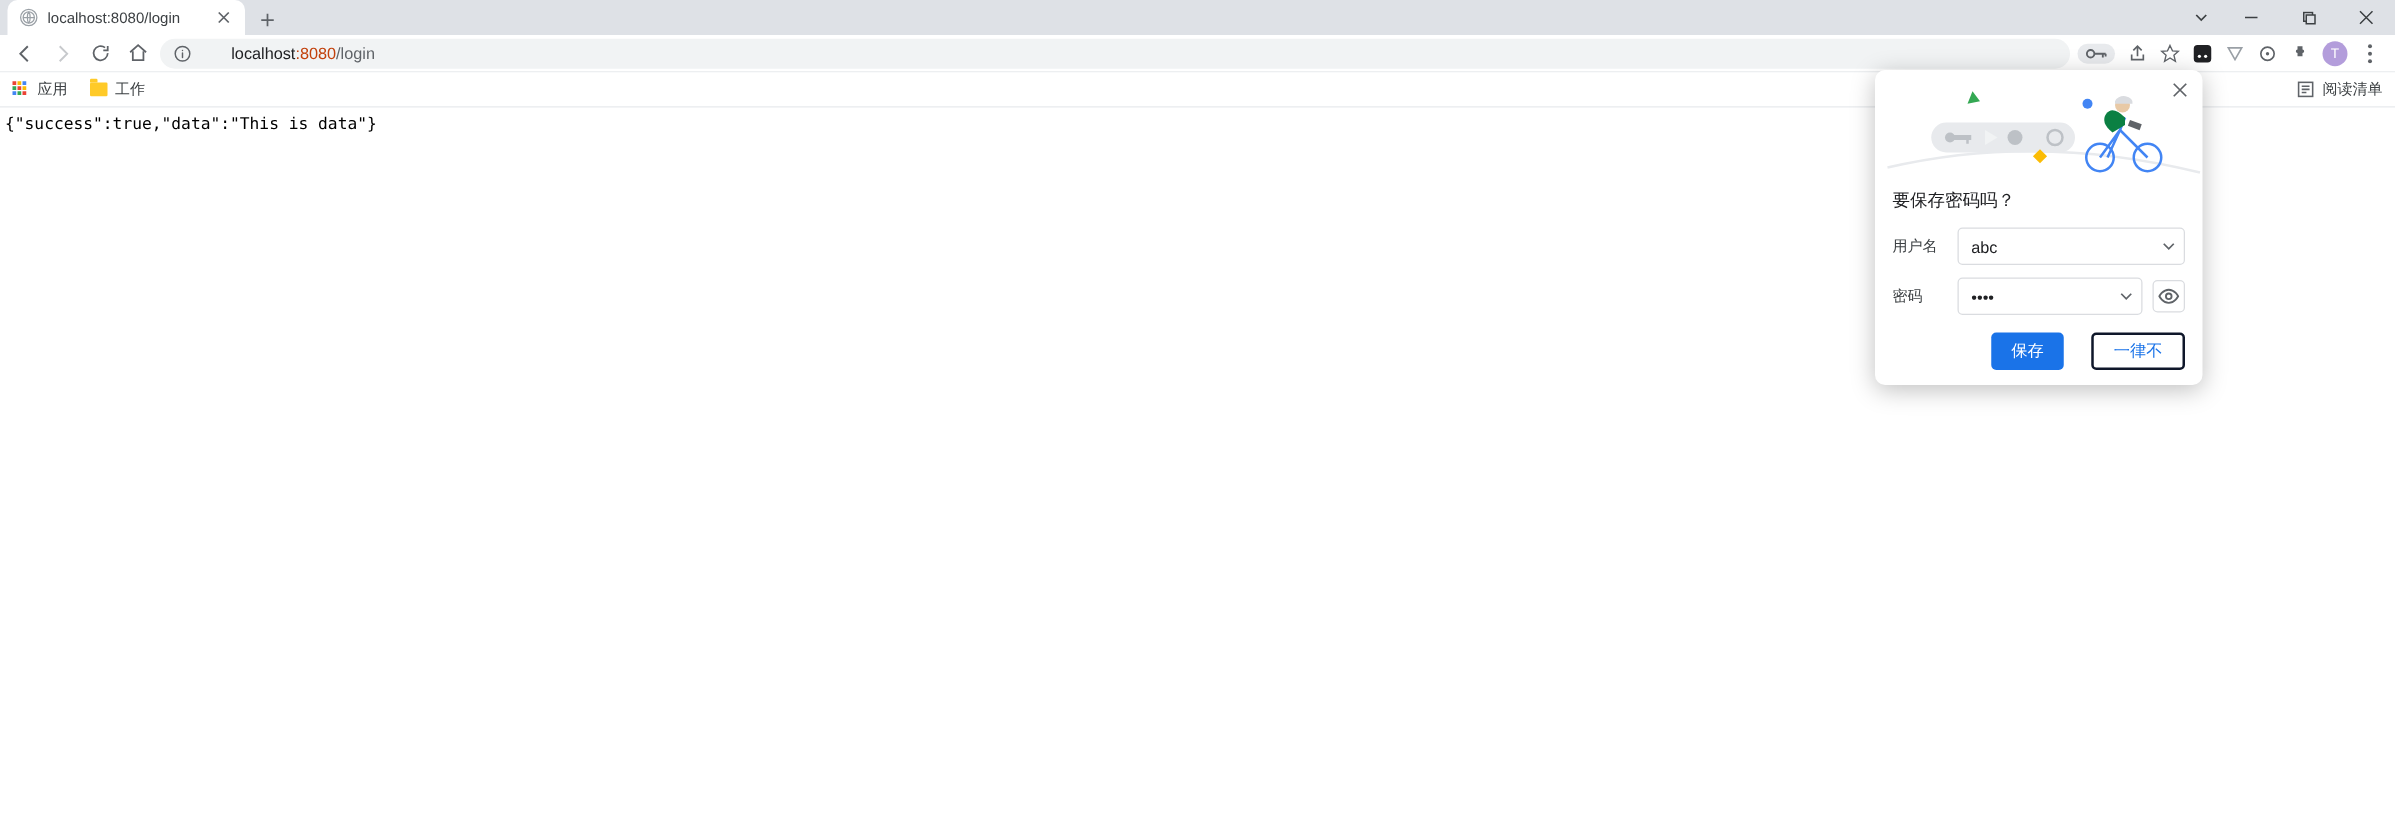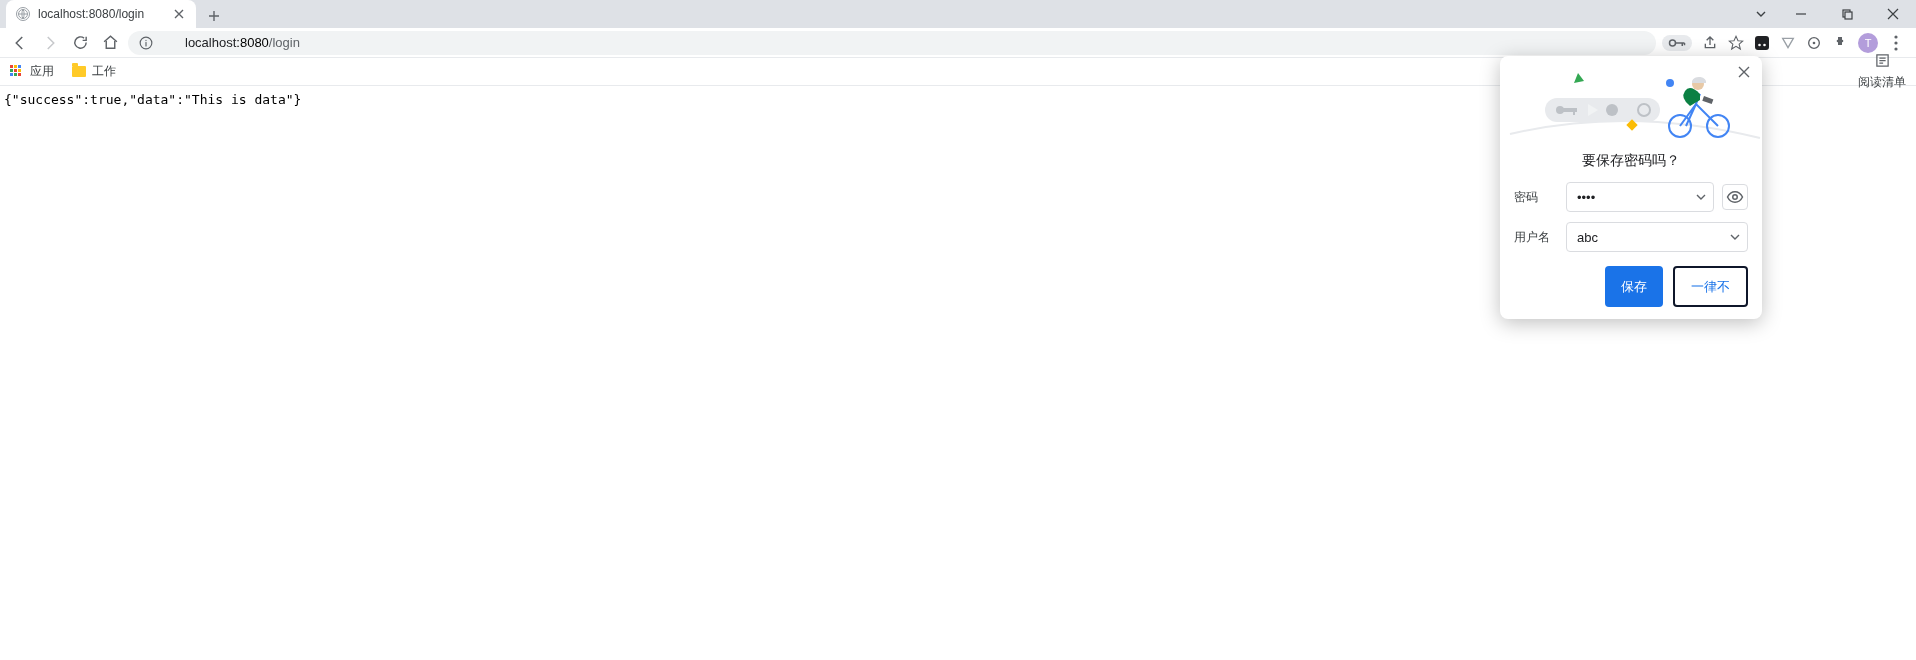--- a/index.html
+++ b/index.html
@@ -16,57 +16,57 @@
   .win-controls { position: absolute; right: 0; top: 0; height: 28px; display:flex; align-items:center; }
   .win-btn { width: 46px; height: 28px; display:flex; align-items:center; justify-content:center; color:#3c4043; }
   .chev-down { width:34px; }
 
   
   .toolbar { height: 30px; background: #fff; border-bottom: 1px solid #e8eaed; display:flex; align-items:center; padding: 0 8px; gap: 6px; }
   .nav-icn { width:24px;height:24px;display:flex;align-items:center;justify-content:center;color:#5f6368;}
   .nav-icn.disabled{color:#c7c9cc;}
   .omnibox { flex:1; height: 24px; background:#f1f3f4; border-radius: 14px; display:flex; align-items:center; padding: 0 10px; gap:8px; color:#5f6368; font-size:13px;}
   .omnibox .url .host{color:#202124;margin-left:23px;}
-  .omnibox .url .port{color:#000000;}
+  .omnibox .url .port{color:#c2410c;}
   .omnibox .url .path{color:#5f6368;}
   .tool-right{display:flex;align-items:center;gap:10px;padding-right:4px;}
   .key-pill{background:#e8eaed;border-radius:12px;padding:2px 6px;display:flex;align-items:center;}
   .avatar{width:20px;height:20px;border-radius:50%;background:#b39ddb;color:#fff;font-size:11px;display:flex;align-items:center;justify-content:center;font-weight:500;}
   .icn16{width:16px;height:16px;display:flex;align-items:center;justify-content:center;color:#5f6368;}
 
   
   .bookmarks { height: 28px; background:#fff; border-bottom: 1px solid #e8eaed; display:flex; align-items:center; padding: 0 10px; font-size:12px; color:#3c4043; position:relative;}
   .bm-item{display:flex;align-items:center;gap:6px;margin-right:18px;}
   .apps-icn{width:14px;height:14px;display:grid;grid-template-columns:repeat(3,3px);grid-template-rows:repeat(3,3px);gap:1px;}
   .apps-icn span:nth-child(1){background:#ea4335;} .apps-icn span:nth-child(2){background:#fbbc05;} .apps-icn span:nth-child(3){background:#4285f4;}
   .apps-icn span:nth-child(4){background:#34a853;} .apps-icn span:nth-child(5){background:#ea4335;} .apps-icn span:nth-child(6){background:#fbbc05;}
   .apps-icn span:nth-child(7){background:#4285f4;} .apps-icn span:nth-child(8){background:#34a853;} .apps-icn span:nth-child(9){background:#ea4335;}
   .folder-icn{width:14px;height:11px;background:#ffca28;border-radius:1px;position:relative;}
   .folder-icn:before{content:"";position:absolute;top:-3px;left:0;width:6px;height:3px;background:#ffca28;border-radius:1px 1px 0 0;}
-  .reading-list{position:absolute;right:10px;display:flex;align-items:center;gap:6px;flex-direction:column;}
+  .reading-list{position:absolute;right:10px;display:flex;align-items:center;gap:6px;}
 
   
   .page { padding: 6px 4px; font-family: "SimSun","NSimSun",monospace; font-size:13px; color:#000; white-space:pre;}
 
   
   .save-pw { position:absolute; top:56px; right:154px; width:262px; background:#fff; border-radius:8px; box-shadow: 0 4px 20px rgba(0,0,0,.25); z-index:10; padding-bottom:12px;}
   .save-pw .close{position:absolute;top:6px;right:8px;color:#5f6368;width:20px;height:20px;display:flex;align-items:center;justify-content:center;}
   .illus{height:90px;position:relative;overflow:hidden;}
   .illus svg{position:absolute;inset:0;}
   .pw-body{padding: 0 14px;}
-  .pw-title{font-size:14px;color:#202124;margin:6px 0 12px;text-align:center;}
+  .pw-title{font-size:14px;color:#202124;margin:6px 0 12px;}
   .pw-row{display:flex;align-items:center;gap:10px;margin-bottom:10px;}
   .pw-row label{width:42px;font-size:12px;color:#3c4043;}
   .pw-field{flex:1;position:relative;}
   .pw-input{width:100%;height:30px;border:1px solid #dadce0;border-radius:4px;padding:0 26px 0 10px;font-size:13px;color:#202124;outline:none;font-family:inherit;}
   .caret{position:absolute;right:8px;top:50%;transform:translateY(-50%);color:#5f6368;pointer-events:none;}
   .eyewrap{display:flex;align-items:center;gap:8px;}
   .eye{width:26px;height:26px;display:flex;align-items:center;justify-content:center;border:1px solid #dadce0;border-radius:4px;color:#5f6368;}
   .pw-actions{display:flex;justify-content:flex-end;gap:10px;padding:4px 14px 0;}
-  .btn{height:41px;padding:0 16px;border-radius:4px;font-size:13px;display:flex;align-items:center;cursor:pointer;}
+  .btn{height:30px;padding:0 16px;border-radius:4px;font-size:13px;display:flex;align-items:center;cursor:pointer;margin-left:12px;}
   .btn-primary{background:#1a73e8;color:#fff;border:none;}
   .btn-secondary{background:#fff;color:#1a73e8;border:2px solid #0f172a;}
 
   svg{display:block;}
 </style>
 </head>
 <body>
 
 <div class="tab-strip">
   <div class="tab">
@@ -264,48 +264,48 @@
 
         <path d="M200 38 Q190 28 185 35 Q180 42 190 50 L200 44 Z" fill="#0b8043"></path>
         <circle cx="198" cy="28" r="6" fill="#e8c9a6"></circle>
         <path d="M192 25 a7 5 0 0 1 14 2 l-14 0z" fill="#dadce0"></path>
         <rect x="204" y="40" width="10" height="5" fill="#5f6368" transform="rotate(20 204 40)"></rect>
       </g>
     </svg>
   </div>
   <div class="pw-body">
     <div class="pw-title">要保存密码吗？</div>
+    <div class="pw-row">
+      <label>用户名</label>
+      <div class="pw-field">
+        <input class="pw-input" value="abc" style="">
+        <span class="caret">
+            <svg width="10" height="10" viewBox="0 0 10 10">
+              <path d="M1 3l4 4 4-4" stroke="#5f6368" stroke-width="1.4" fill="none"></path>
+            </svg>
+          </span>
+      </div>
+    </div>
     <div class="pw-row">
       <label>密码</label>
       <div class="eyewrap" style="flex:1">
         <div class="pw-field" style="flex:1">
           <input class="pw-input" value="••••" style="">
           <span class="caret">
               <svg width="10" height="10" viewBox="0 0 10 10">
                 <path d="M1 3l4 4 4-4" stroke="#5f6368" stroke-width="1.4" fill="none"></path>
               </svg>
             </span>
         </div>
         <span class="eye">
             <svg width="18" height="18" viewBox="0 0 24 24">
               <path d="M2 12s3.5-7 10-7 10 7 10 7-3.5 7-10 7S2 12 2 12z" stroke="#5f6368" stroke-width="2" fill="none"></path>
               <circle cx="12" cy="12" r="3" stroke="#5f6368" stroke-width="2" fill="none"></circle>
             </svg>
           </span>
       </div>
     </div>
-    <div class="pw-row">
-      <label>用户名</label>
-      <div class="pw-field">
-        <input class="pw-input" value="abc" style="">
-        <span class="caret">
-            <svg width="10" height="10" viewBox="0 0 10 10">
-              <path d="M1 3l4 4 4-4" stroke="#5f6368" stroke-width="1.4" fill="none"></path>
-            </svg>
-          </span>
-      </div>
-    </div>
   </div>
   <div class="pw-actions">
     <button class="btn btn-primary">保存</button>
     <button class="btn btn-secondary">一律不</button>
   </div>
 </div>
 
 </body></html>

